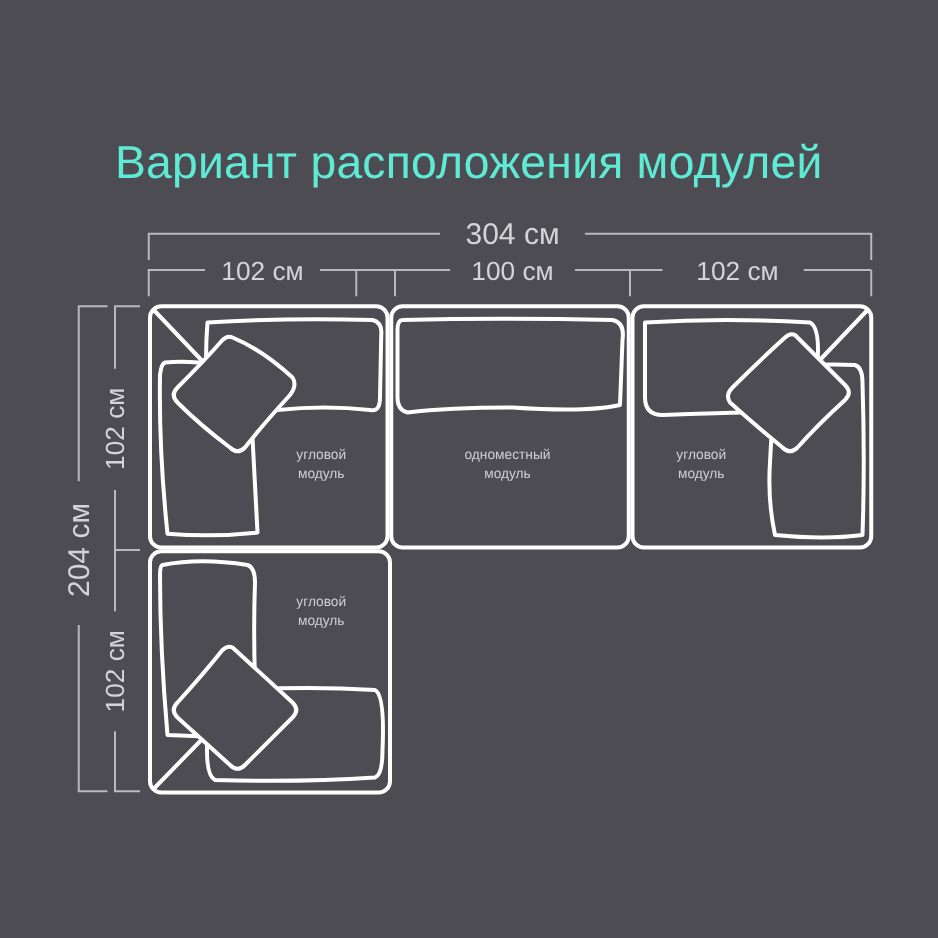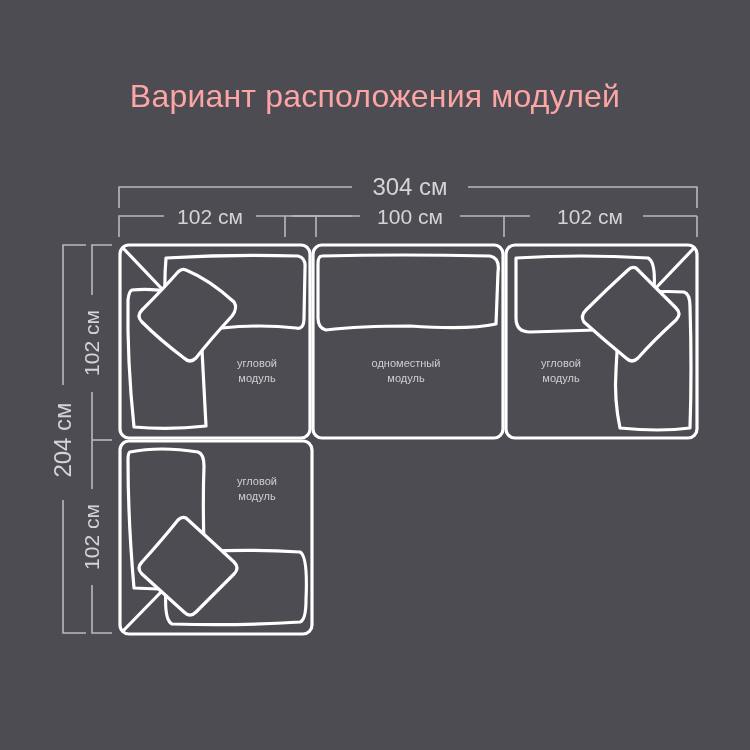--- a/index.html
+++ b/index.html
@@ -4,24 +4,24 @@
   <style>
     html, body { margin: 0; padding: 0; }
     body {
       width: 750px; height: 750px;
       background: #4d4c52;
       position: relative;
       overflow: hidden;
       font-family: "Liberation Sans", sans-serif;
     }
     .title {
-      position: absolute; left: 0; right: 0; top: 78px;
+      position: absolute; left: 0; right: 0; top: 109px;
       text-align: center;
-      color: #fca5a5;
-      font-size: 32px;
+      color: #5eead4;
+      font-size: 37px;
       font-weight: normal;
       letter-spacing: 0.2px;
     }
     svg.plan { position: absolute; left: 0; top: 0; }
     .dim-line { stroke: #b9b8bd; stroke-width: 1.6; fill: none; }
     .dim-text { fill: #d4d3d7; font-family: "Liberation Sans", sans-serif; }
     .outline { stroke: #ffffff; stroke-width: 3.2; fill: none; stroke-linejoin: round; stroke-linecap: round; }
     .cushion { stroke: #ffffff; stroke-width: 3.2; fill: #4d4c52; stroke-linejoin: round; }
     .label { fill: #cfced3; font-family: "Liberation Sans", sans-serif; font-size: 11px; }
   </style>

